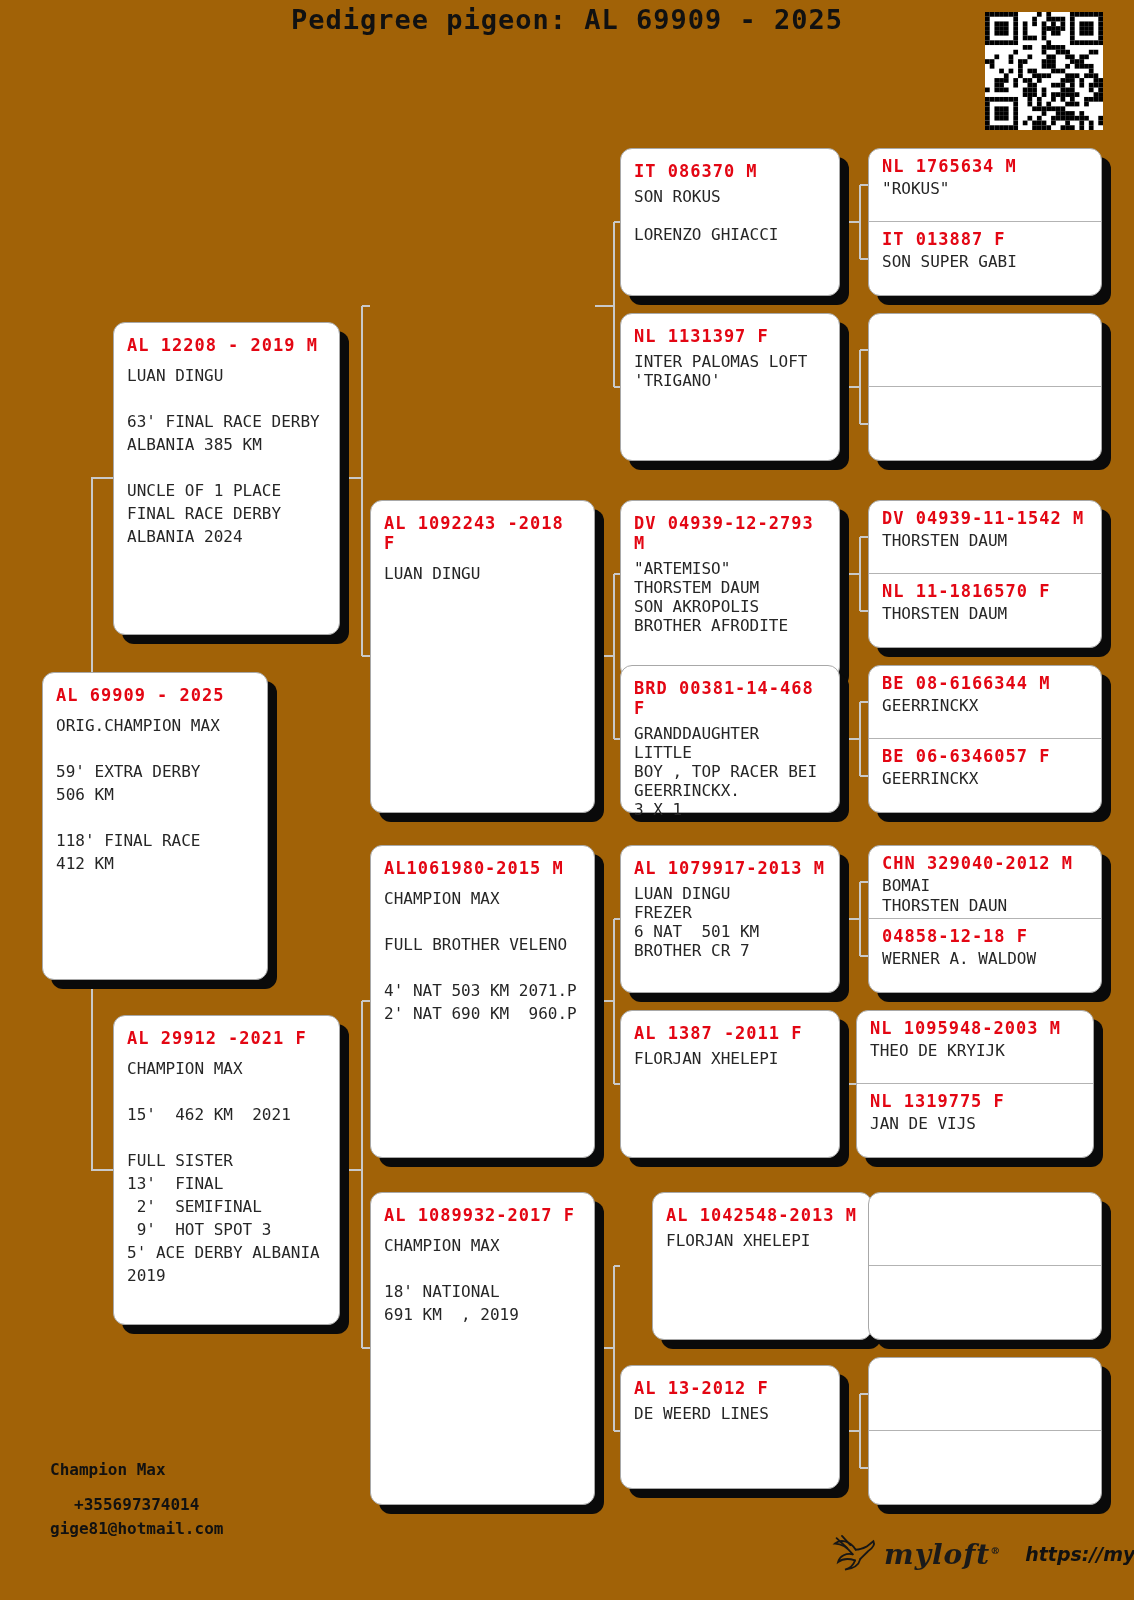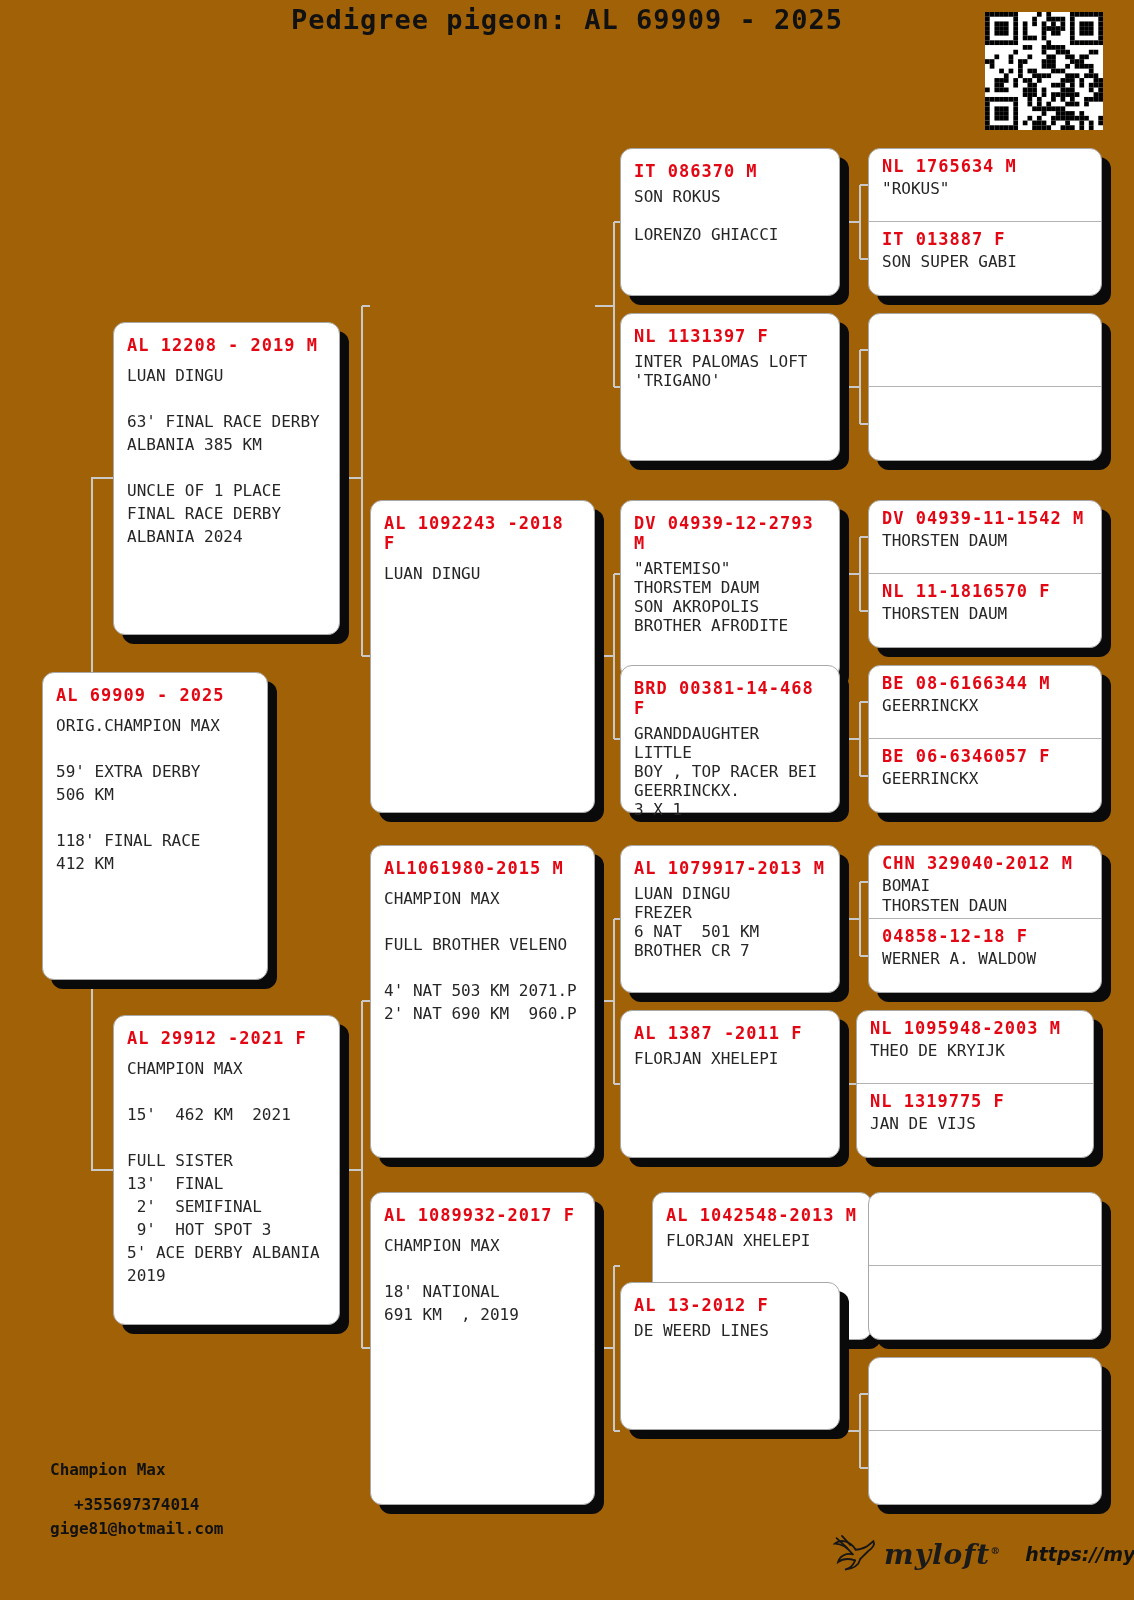--- a/index.html
+++ b/index.html
@@ -451,21 +451,21 @@
 BROTHER CR 7</div>
   </div>
   <div class="card g4" style="left:620px;top:1010px;width:220px;height:148px">
     <div class="ring">AL 1387 -2011 F</div>
     <div class="btxt">FLORJAN XHELEPI</div>
   </div>
   <div class="card g4" style="left:652px;top:1192px;width:220px;height:148px">
     <div class="ring">AL 1042548-2013 M</div>
     <div class="btxt">FLORJAN XHELEPI</div>
   </div>
-  <div class="card g4" style="left:620px;top:1282px;width:220px;height:148px">
+  <div class="card g4" style="left:620px;top:1365px;width:220px;height:124px">
     <div class="ring">AL 13-2012 F</div>
     <div class="btxt">DE WEERD LINES</div>
   </div>
 
   <div class="card g5" style="left:868px;top:148px;width:234px;height:148px">
     <div class="half half-top">
       <div class="ring">NL 1765634 M</div>
       <div class="btxt">"ROKUS"</div>
     </div>
     <div class="half half-bottom">

